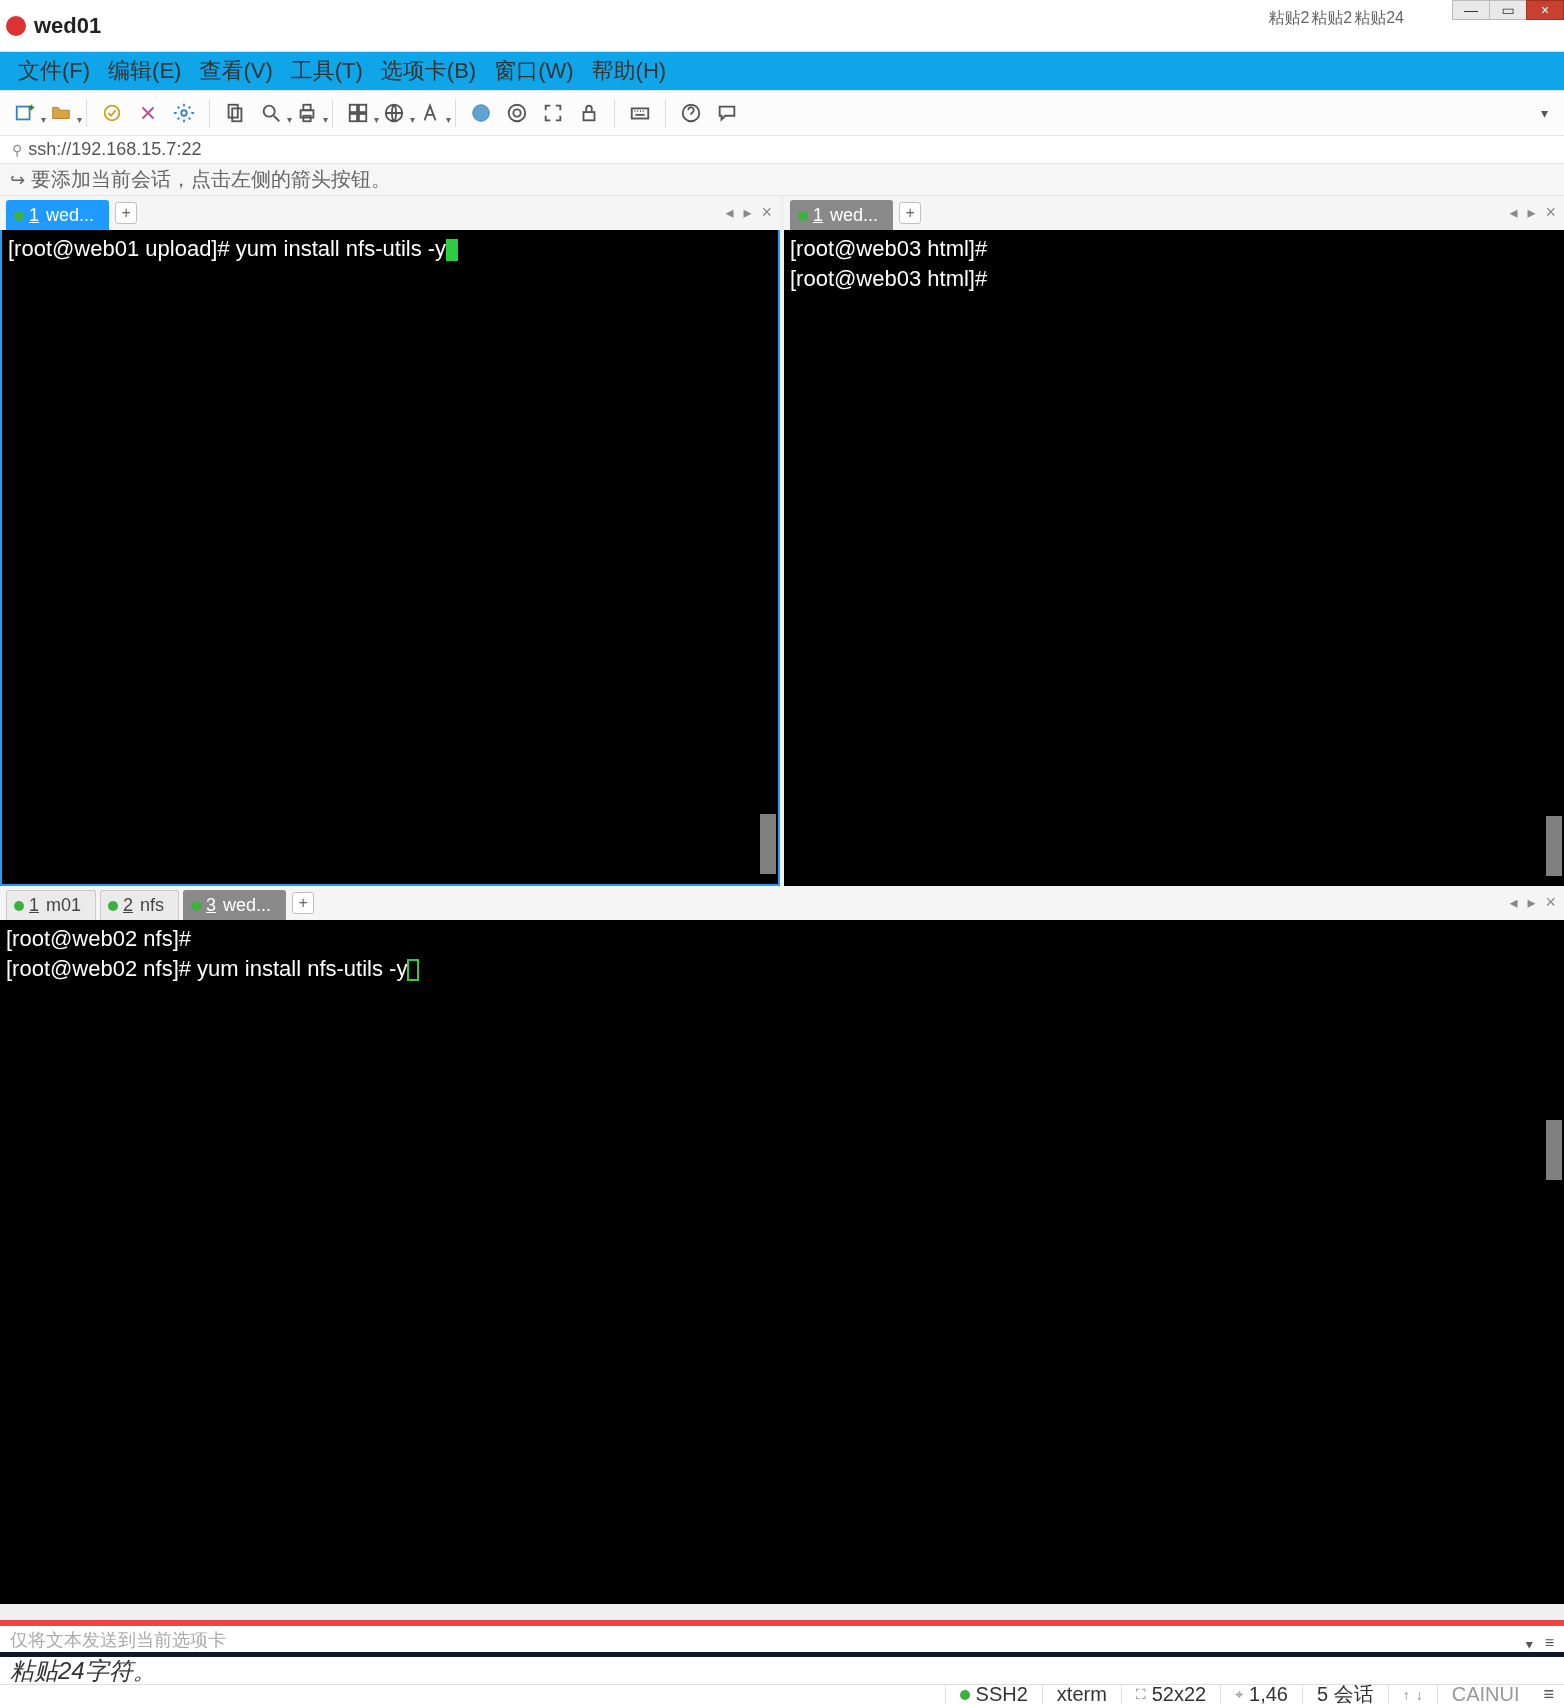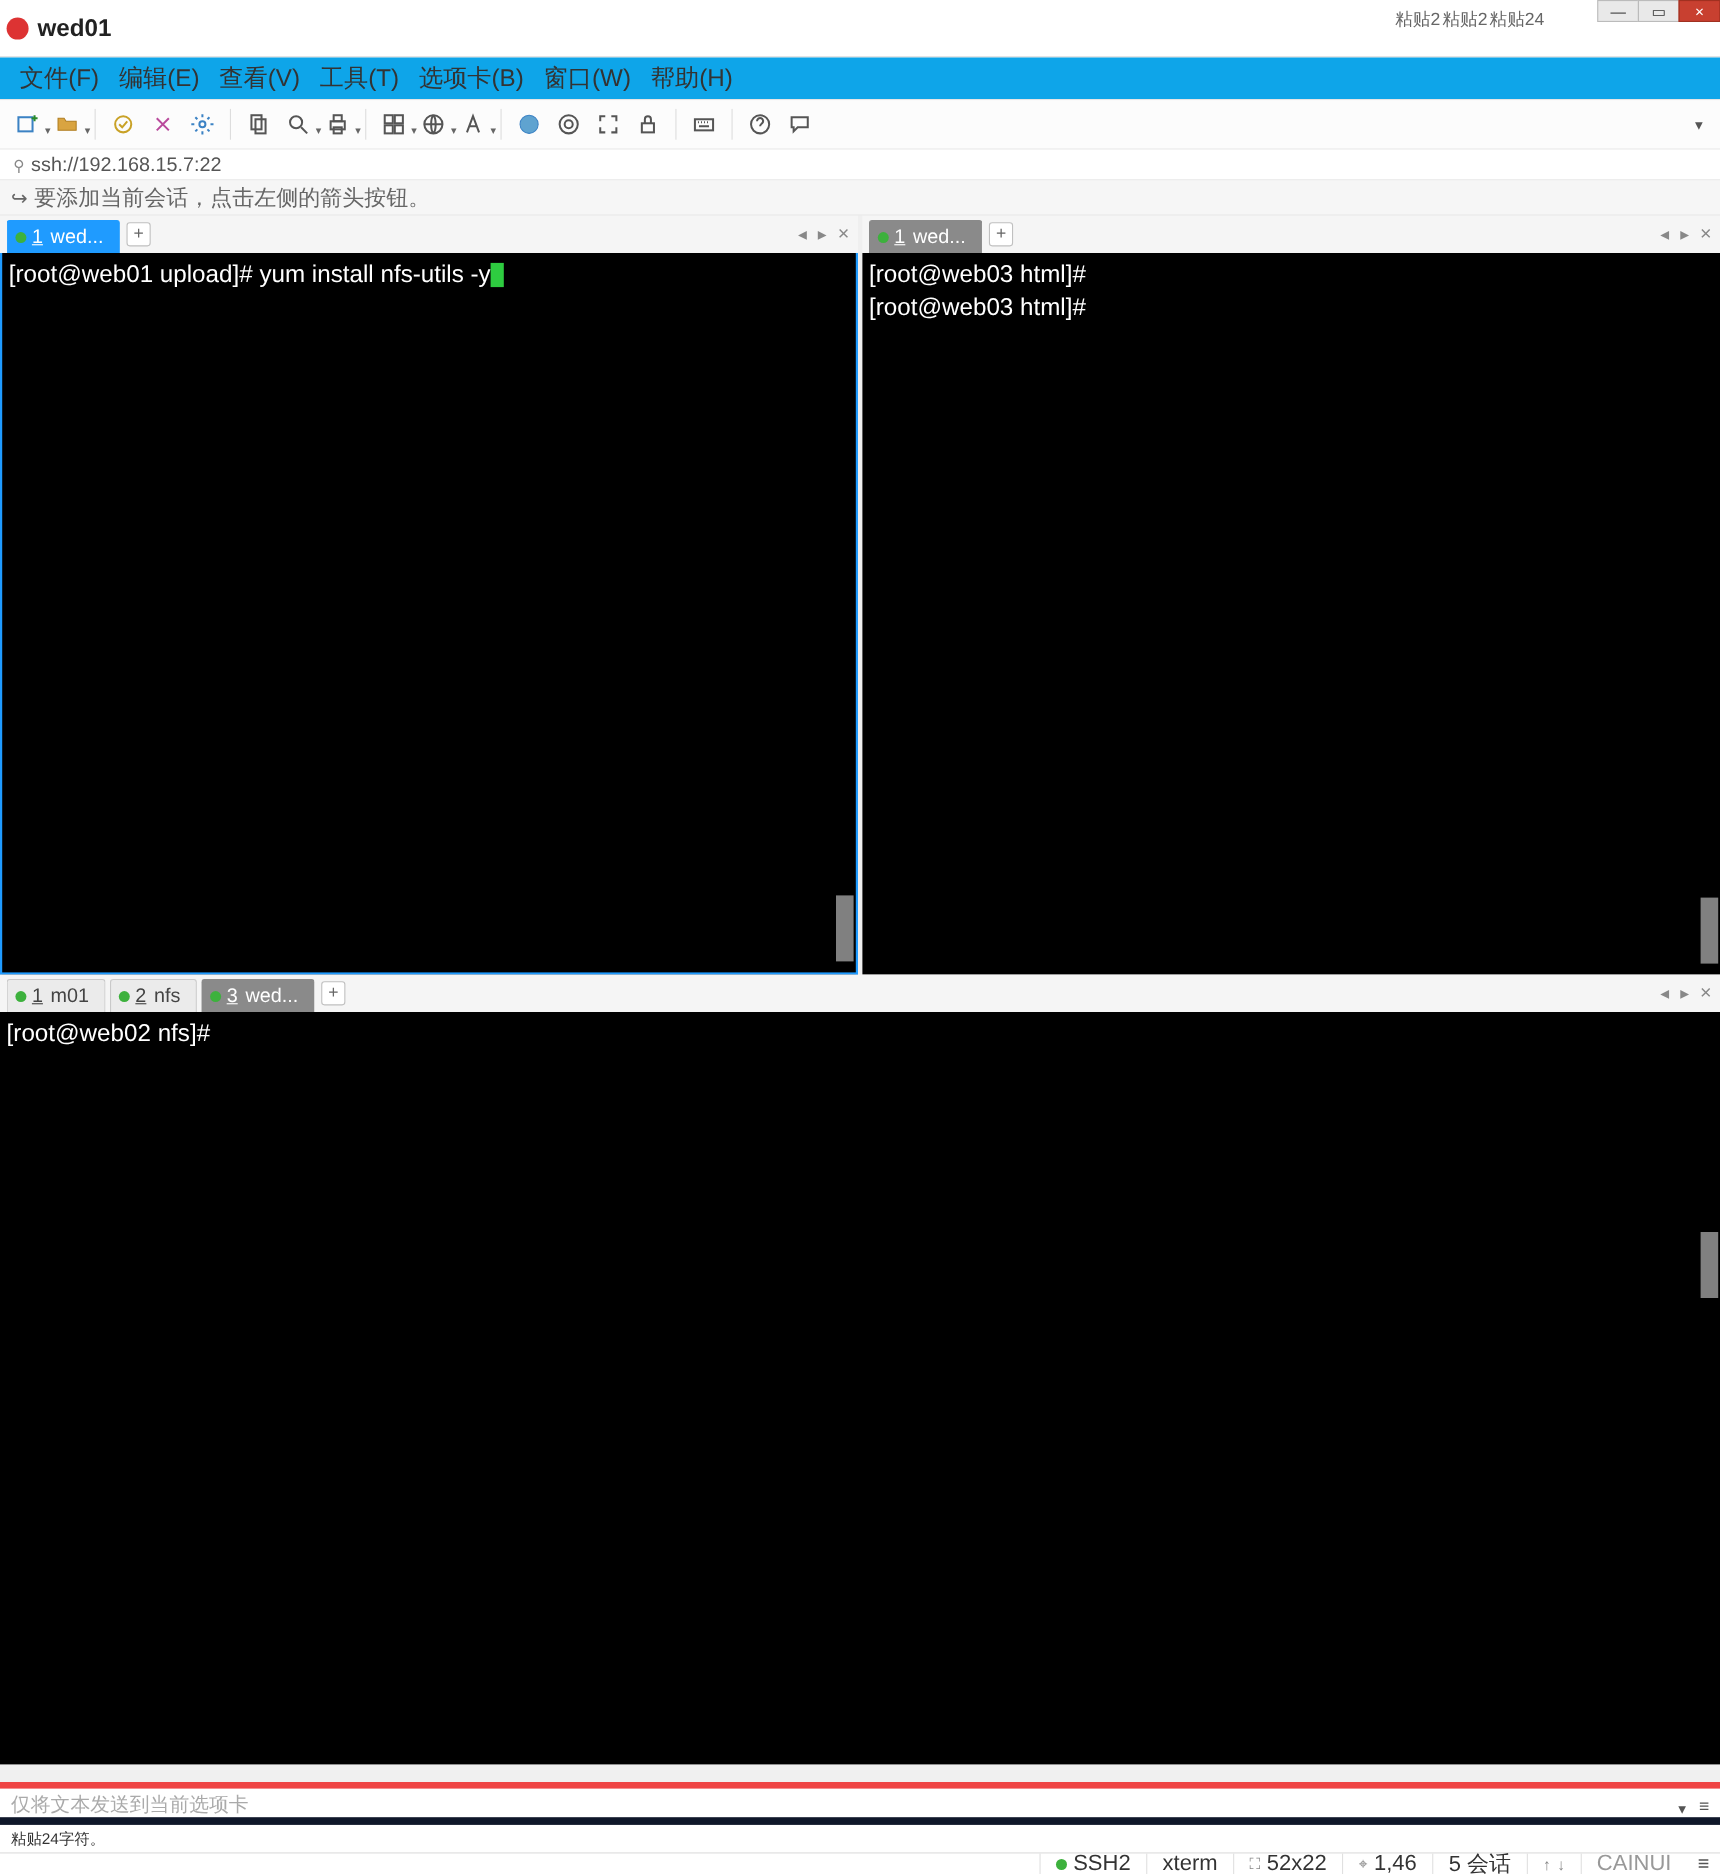--- a/index.html
+++ b/index.html
@@ -67,21 +67,21 @@
 .lower { display:flex; flex-direction:column; flex:1; }
 .lower .term { height:652px; }
 
 
 .sendbar { height:32px; background:#fff; border-top:6px solid #ef4444; display:flex; align-items:flex-end; padding:0 10px; font-size:18px; color:#aaa;margin-top:16px; }
 .sendbar .spacer { flex:1; }
 .sendbar .dd { font-size:14px; color:#555; margin-left:8px; }
 .sendbar .menu-ico { font-size:16px; color:#555; margin-left:12px; }
 
 
-.statusbar1 { height:32px; background:#fff; border-top:7px solid #0f172a; display:flex; align-items:center; padding:0 10px; font-size:14px; color:#333; }
+.statusbar1 { height:32px; background:#fff; border-top:5px solid #0f172a; display:flex; align-items:center; padding:0 10px; font-size:24px; color:#333;font-style:italic; }
 .statusbar2 { height:20px; background:#fff; border-top:1px solid #ddd; display:flex; align-items:center; padding:0 10px; font-size:20px; color:#333;text-align:right; }
 .statusbar2 .spacer { flex:1; }
 .statusbar2 .cell { padding:0 14px; border-left:1px solid #e0e0e0; display:flex; align-items:center; gap:6px; height:100%; }
 .statusbar2 .cell:first-of-type { border-left:none; }
 .led { width:10px; height:10px; border-radius:50%; background:#3db13d; display:inline-block; }
 .smallglyph { font-size:14px; color:#888; }
 .menu-ico2 { font-size:18px; color:#555; margin-left:10px; }
 </style>
 </head>
 <body>
@@ -299,21 +299,21 @@
         <span class="dot green"></span>
         <span><u>3</u> wed...</span>
       </div>
       <div class="addtab">+</div>
       <div class="strip-right">
       <span>◂</span>
       <span>▸</span>
       <span class="x">×</span>
     </div>
   </div>
-  <div class="term" id="term-lower"><div><span class="prompt">[root@web02 nfs]#</span><span class="cmd"></span></div>
+  <div class="term" id="term-lower"><div><span class="prompt">[root@web02 nfs]#</span><span class="cmd"></span></div><div><span class="prompt">[root@web02 nfs]# </span><span class="cmd">yum install nfs-utils -y</span><span class="cursor-hollow"></span></div>
     
   <div class="scrollbar" style="bottom:auto; top:200px;"></div></div>
 </div>
 
 <div class="sendbar">
   <span>仅将文本发送到当前选项卡</span>
   <div class="spacer"></div>
   <span class="dd">▾</span>
   <span class="menu-ico">≡</span>
 </div>

